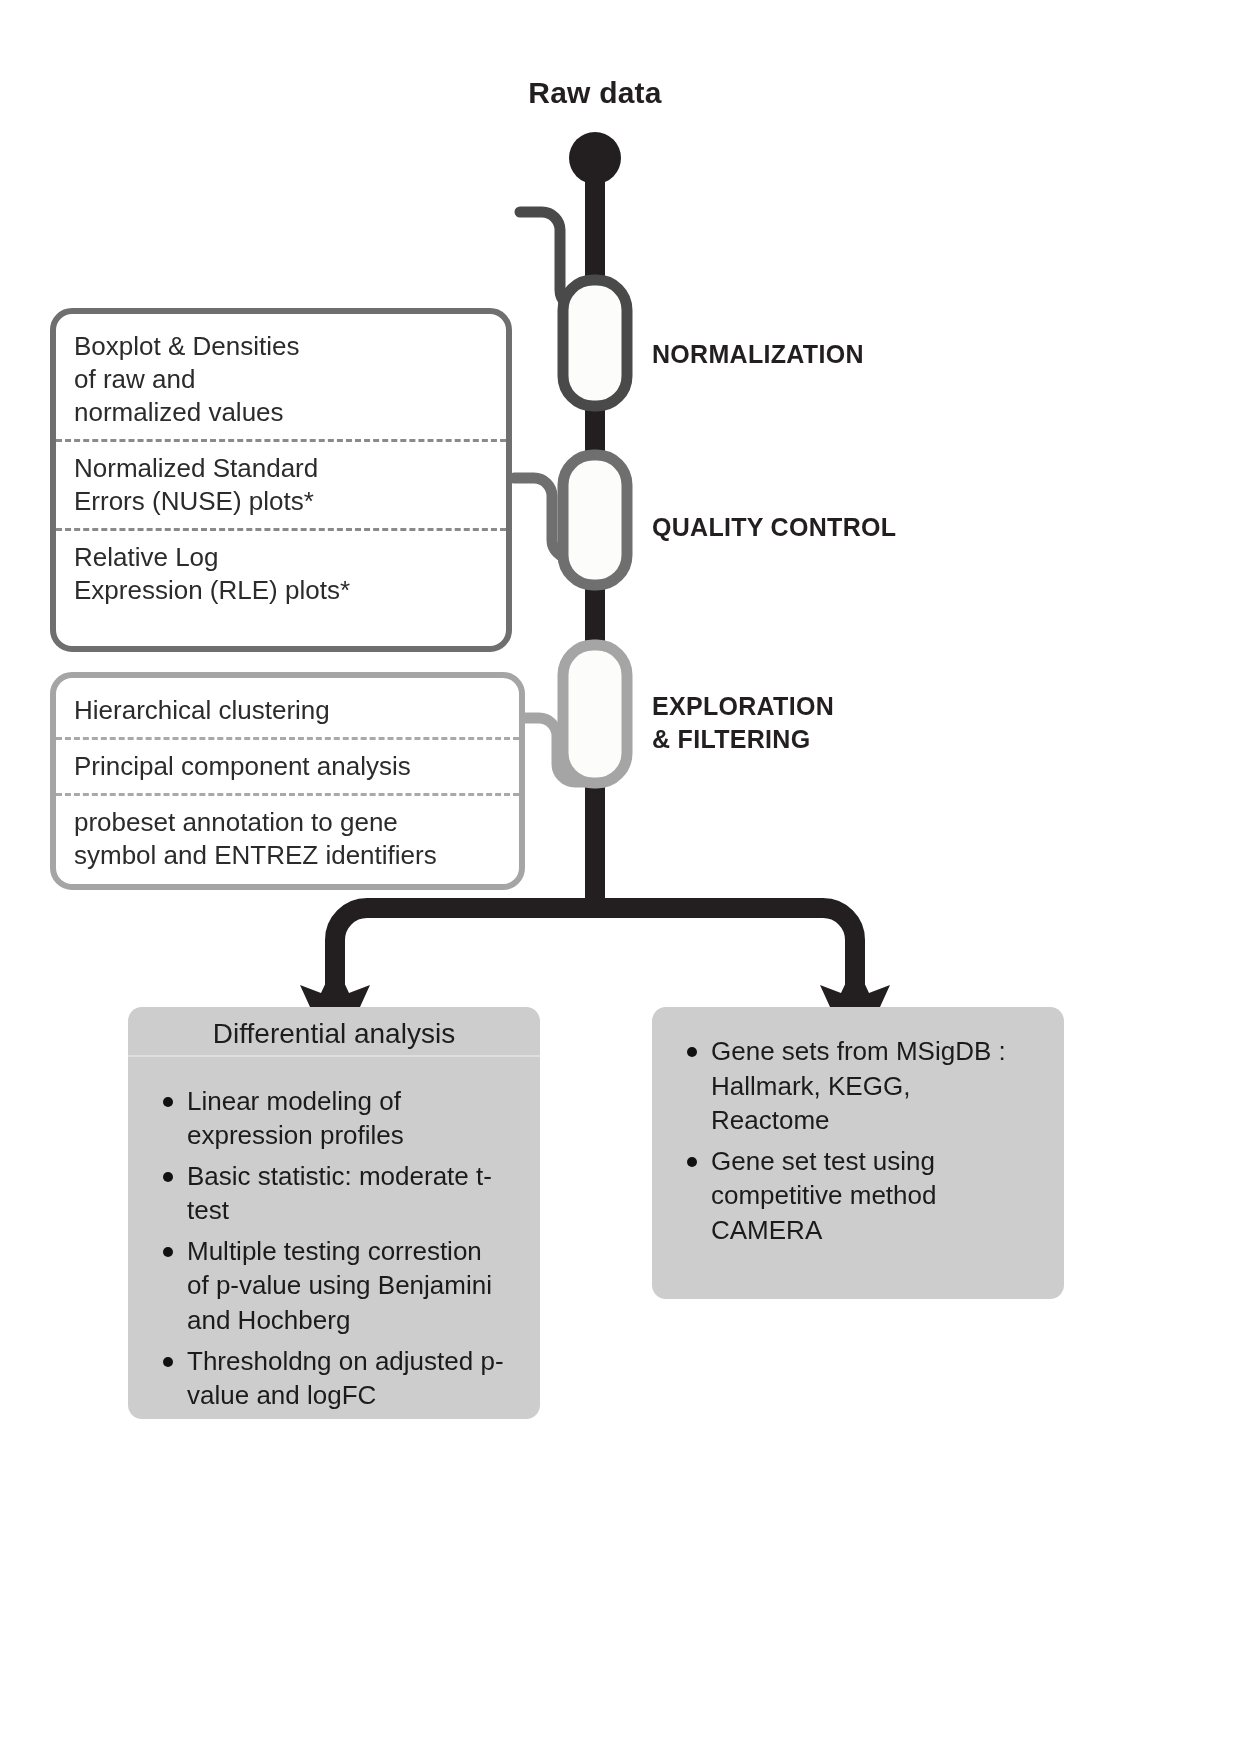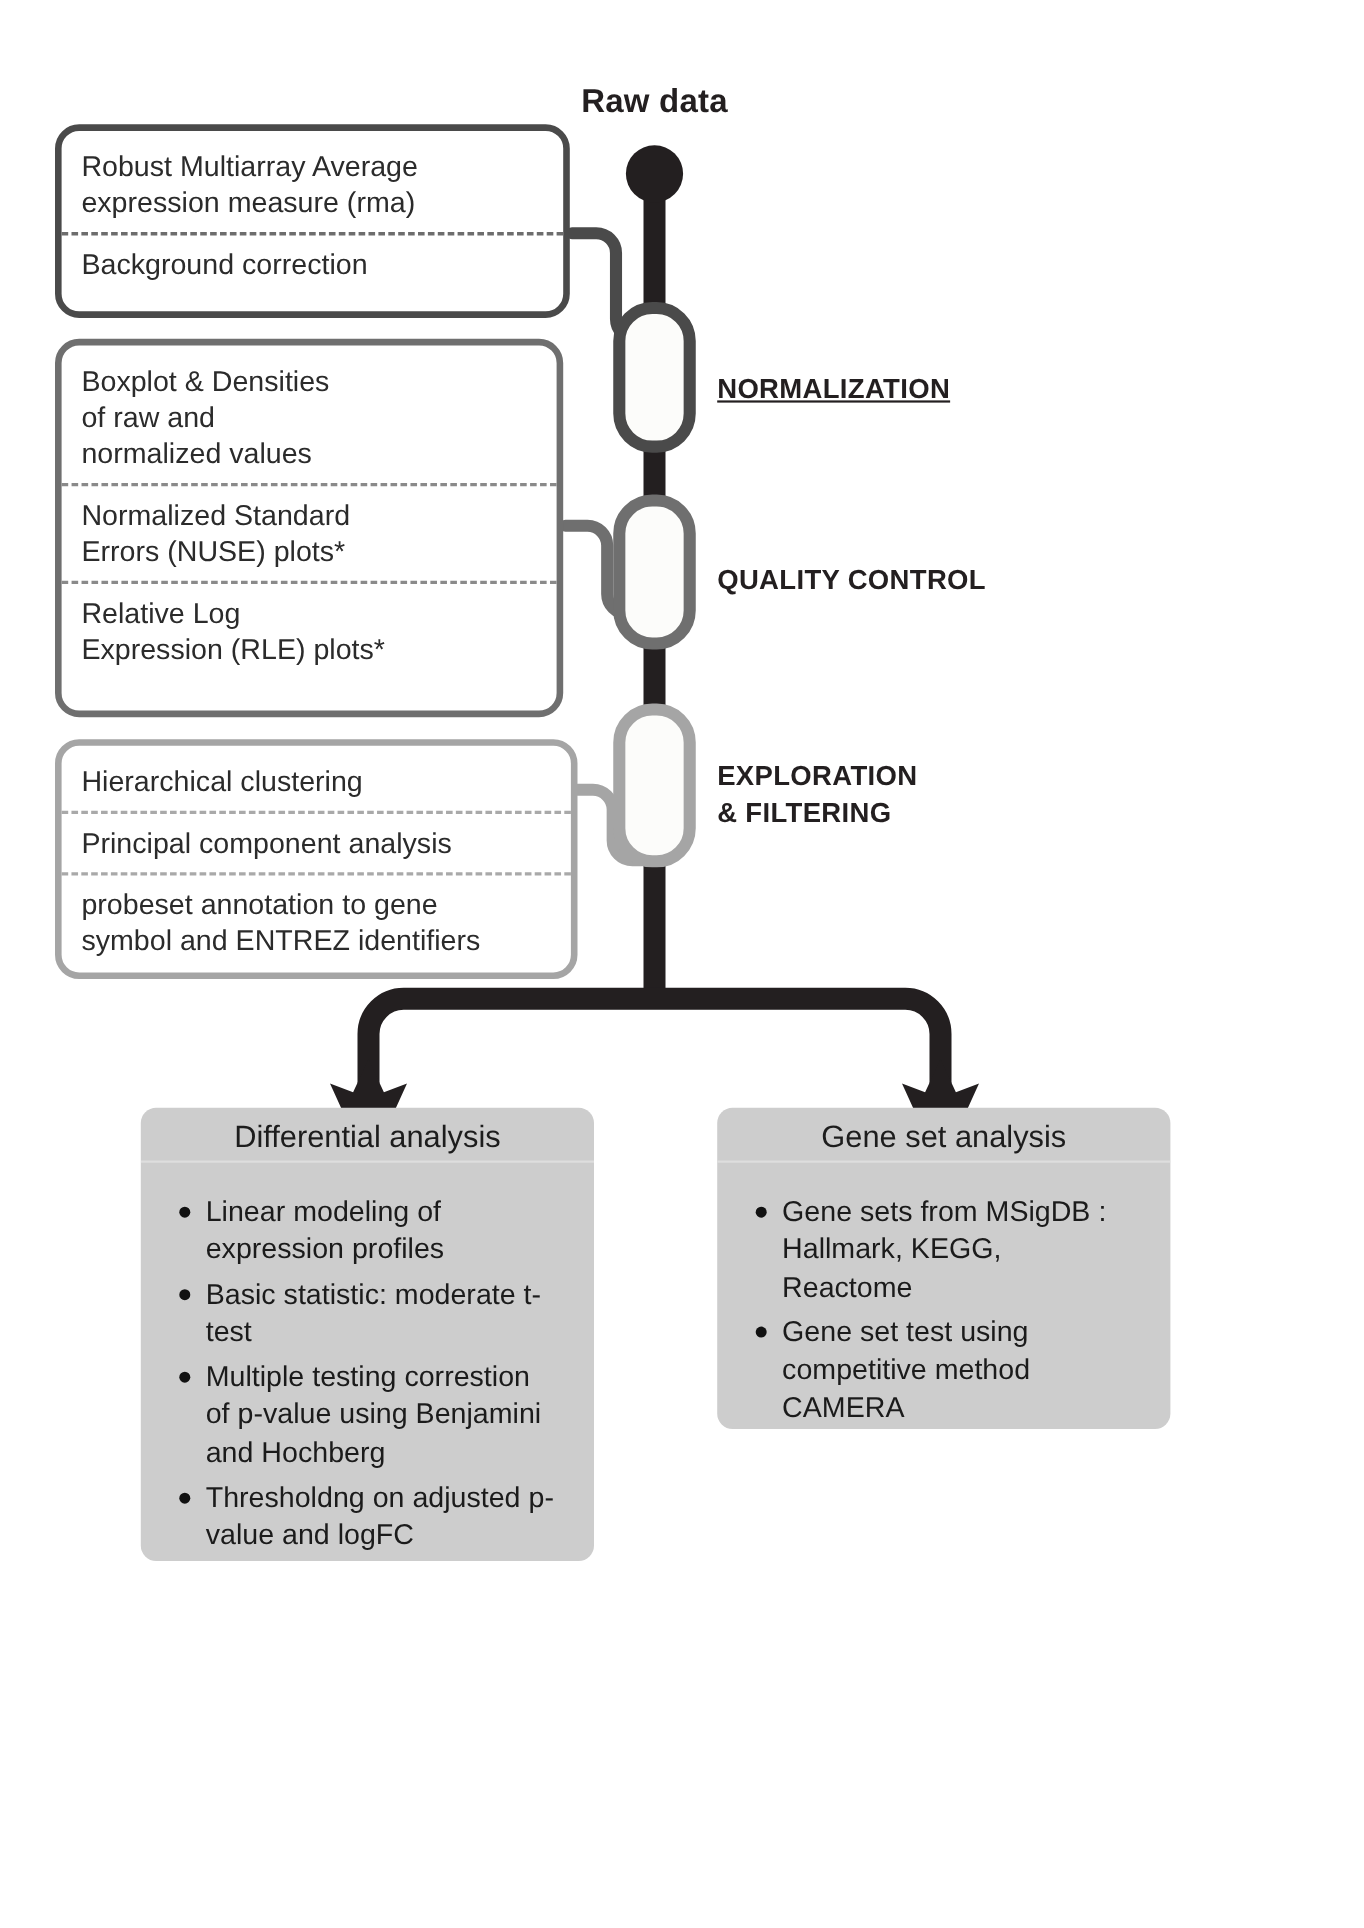--- a/index.html
+++ b/index.html
@@ -24,21 +24,21 @@
     font-size:30px;font-weight:bold;color:#231f20;
     letter-spacing:.2px;
   }
 
   
   .stage-label{
     position:absolute;
     font-size:25px;font-weight:bold;color:#231f20;
     letter-spacing:.3px;line-height:1.32;
   }
-  #lab-norm{left:652px;top:338px;text-decoration:underline;}
+  #lab-norm{left:652px;top:338px;}
   #lab-qc  {left:652px;top:511px;}
   #lab-expl{left:652px;top:690px;}
 
   
   .panel{
     position:absolute;
     background:#ffffff;
     border-style:solid;
     border-radius:22px;
     box-sizing:border-box;
@@ -135,25 +135,20 @@
     <path d="M 855,1062 L 820,985 L 841,993 L 855,963 L 869,993 L 890,985 Z" fill="#231f20"></path>
   </svg>
 
   <div class="raw-title">Raw data</div>
 
   <div class="stage-label" id="lab-norm">NORMALIZATION</div>
   <div class="stage-label" id="lab-qc">QUALITY CONTROL</div>
   <div class="stage-label" id="lab-expl" style="white-space: pre-line;">EXPLORATION
 &amp; FILTERING</div>
 
-  <div class="panel" id="panel-norm">
-    <div class="row" style="white-space: pre-line;">Robust Multiarray Average
-expression measure (rma)</div>
-    <div class="row">Background correction</div>
-  </div>
 
   <div class="panel" id="panel-qc">
     <div class="row" style="white-space: pre-line;">Boxplot &amp; Densities
 of raw and
 normalized values</div>
     <div class="row" style="white-space: pre-line;">Normalized Standard
 Errors (NUSE) plots*</div>
     <div class="row" style="white-space: pre-line;">Relative Log
 Expression (RLE) plots*</div>
   </div>
@@ -169,20 +164,19 @@
     <div class="card-title">Differential analysis</div>
     <ul>
       <li>Linear modeling of expression profiles</li>
       <li>Basic statistic: moderate t-test</li>
       <li>Multiple testing correstion of p-value using Benjamini and Hochberg</li>
       <li>Thresholdng on adjusted p-value and logFC</li>
     </ul>
   </div>
 
   <div class="card" id="card-gsa">
-    <div class="card-title">Gene set analysis</div>
     <ul>
       <li>Gene sets from MSigDB : Hallmark, KEGG, Reactome</li>
       <li>Gene set test using competitive method CAMERA</li>
     </ul>
   </div>
 
 </div>
 
 </body></html>

